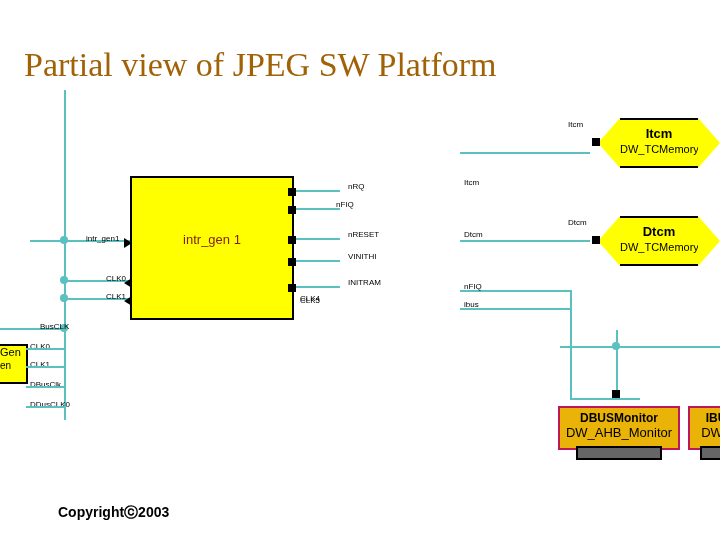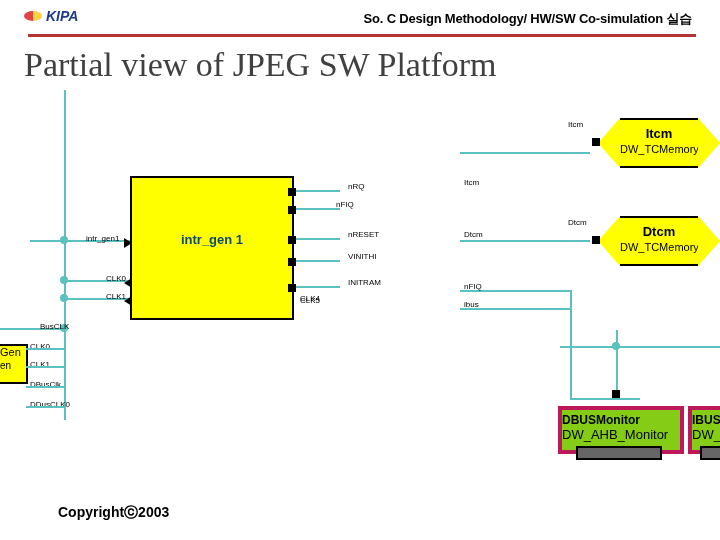--- a/index.html
+++ b/index.html
@@ -2,65 +2,57 @@
 <html><head>
 <meta charset="utf-8">
 <style>
   html,body{margin:0;padding:0;font-family:Arial,Helvetica,sans-serif;background:#fff}
   .page{width:720px;height:540px;position:relative;overflow:hidden;background:#fff}
   .header{position:relative;height:38px}
   .header-title{position:absolute;right:28px;top:10px;font-size:13px;font-weight:bold;color:#000;letter-spacing:-0.2px}
   .hline{position:absolute;left:28px;right:24px;top:34px;height:3px;background:#b43232}
   .logo{position:absolute;left:24px;top:8px;font-family:Arial;font-weight:bold;font-style:italic;font-size:14px;color:#1b3b8b;display:flex;align-items:center;gap:4px}
   .logo-mark{width:18px;height:10px;border-radius:50%;background:linear-gradient(90deg,#e04545 0 50%,#ffd040 50% 100%)}
-  .main-title{position:absolute;left:24px;top:46px;font-family:"Times New Roman",serif;font-size:34px;color:#404040}
+  .main-title{position:absolute;left:24px;top:46px;font-family:"Times New Roman",serif;font-size:34px;color:#a16207}
   .canvas{position:absolute;left:0;top:90px;width:720px;height:420px}
   
   .wire{position:absolute;background:#5ac0c0}
   .wirev{width:2px}
   .wireh{height:2px}
   .dot{position:absolute;width:8px;height:8px;border-radius:50%;background:#5ac0c0}
   
   .block{position:absolute;background:#ffff00;border:2px solid #000}
-  .block .title{font-family:Arial;font-weight:bold;font-size:13px;color:#0c4a6e;text-align:center}
+  .block .title{font-family:Arial;font-weight:normal;font-size:13px;color:#7f1d1d;text-align:center}
   .block .sub{font-family:Arial;font-size:11px;color:#000;text-align:center}
   .pin{position:absolute;font-family:Arial;font-size:9px;color:#000;white-space:nowrap}
   .port{position:absolute;width:8px;height:8px;background:#000}
   .port.tri-r{width:0;height:0;background:none;border-top:5px solid transparent;border-bottom:5px solid transparent;border-left:8px solid #000}
   .port.tri-l{width:0;height:0;background:none;border-top:5px solid transparent;border-bottom:5px solid transparent;border-right:8px solid #000}
   
   .hex{position:absolute}
   .hex-body{position:absolute;background:#ffff00;border:2px solid #000;border-left:none;border-right:none}
   .hex::before,.hex::after{content:"";position:absolute;top:0;bottom:0;width:22px}
   .hex::before{left:-22px;background:linear-gradient(to left,#ffff00 0,#ffff00 100%);clip-path:polygon(100% 0,100% 100%,0 50%);filter:drop-shadow(-1px 0 0 #000) drop-shadow(0 -1px 0 #000) drop-shadow(0 1px 0 #000)}
   .hex::after{right:-22px;background:#ffff00;clip-path:polygon(0 0,0 100%,100% 50%);filter:drop-shadow(1px 0 0 #000) drop-shadow(0 -1px 0 #000) drop-shadow(0 1px 0 #000)}
   .hex .title{position:relative;font-weight:bold;font-family:Arial;font-size:13px;text-align:center;top:6px}
   .hex .sub{position:relative;font-family:Arial;font-size:11px;text-align:right;top:8px}
   
-  .mon{position:absolute;background:#84cc16;border:4px solid #be185d;}
+  .mon{position:absolute;background:#eab308;border:2px solid #be185d;text-align:center}
   .mon .title{font-weight:bold;font-size:12px;margin-top:3px}
   .mon .sub{font-size:13px}
   .mon-base{position:absolute;height:10px;background:#666;border:2px solid #000}
   
   .leftblock{position:absolute;background:#ffff00;border:2px solid #000;border-left:none}
   .copy{position:absolute;left:58px;bottom:18px;font-family:Arial;font-weight:bold;font-size:14px}
   .small{font-size:8px;color:#000}
 </style>
 </head>
 <body>
 
 <div class="page">
-  <div class="header">
-    <div class="logo">
-      <span class="logo-mark"></span>
-      <span>KIPA</span>
-    </div>
-    <div class="header-title">So. C Design Methodology/ HW/SW Co-simulation 실습</div>
-    <div class="hline"></div>
-  </div>
   <div class="main-title">Partial view of JPEG SW Platform</div>
 
   <div class="canvas">
 
     <div class="wire wireh" style="left:460px;top:62px;width:130px"></div>
     <div class="wire wireh" style="left:460px;top:150px;width:130px"></div>
     <div class="wire wireh" style="left:460px;top:200px;width:110px"></div>
     <div class="wire wireh" style="left:460px;top:218px;width:110px"></div>
     <div class="wire wirev" style="left:570px;top:200px;height:108px"></div>
     <div class="wire wireh" style="left:570px;top:308px;width:70px"></div>

